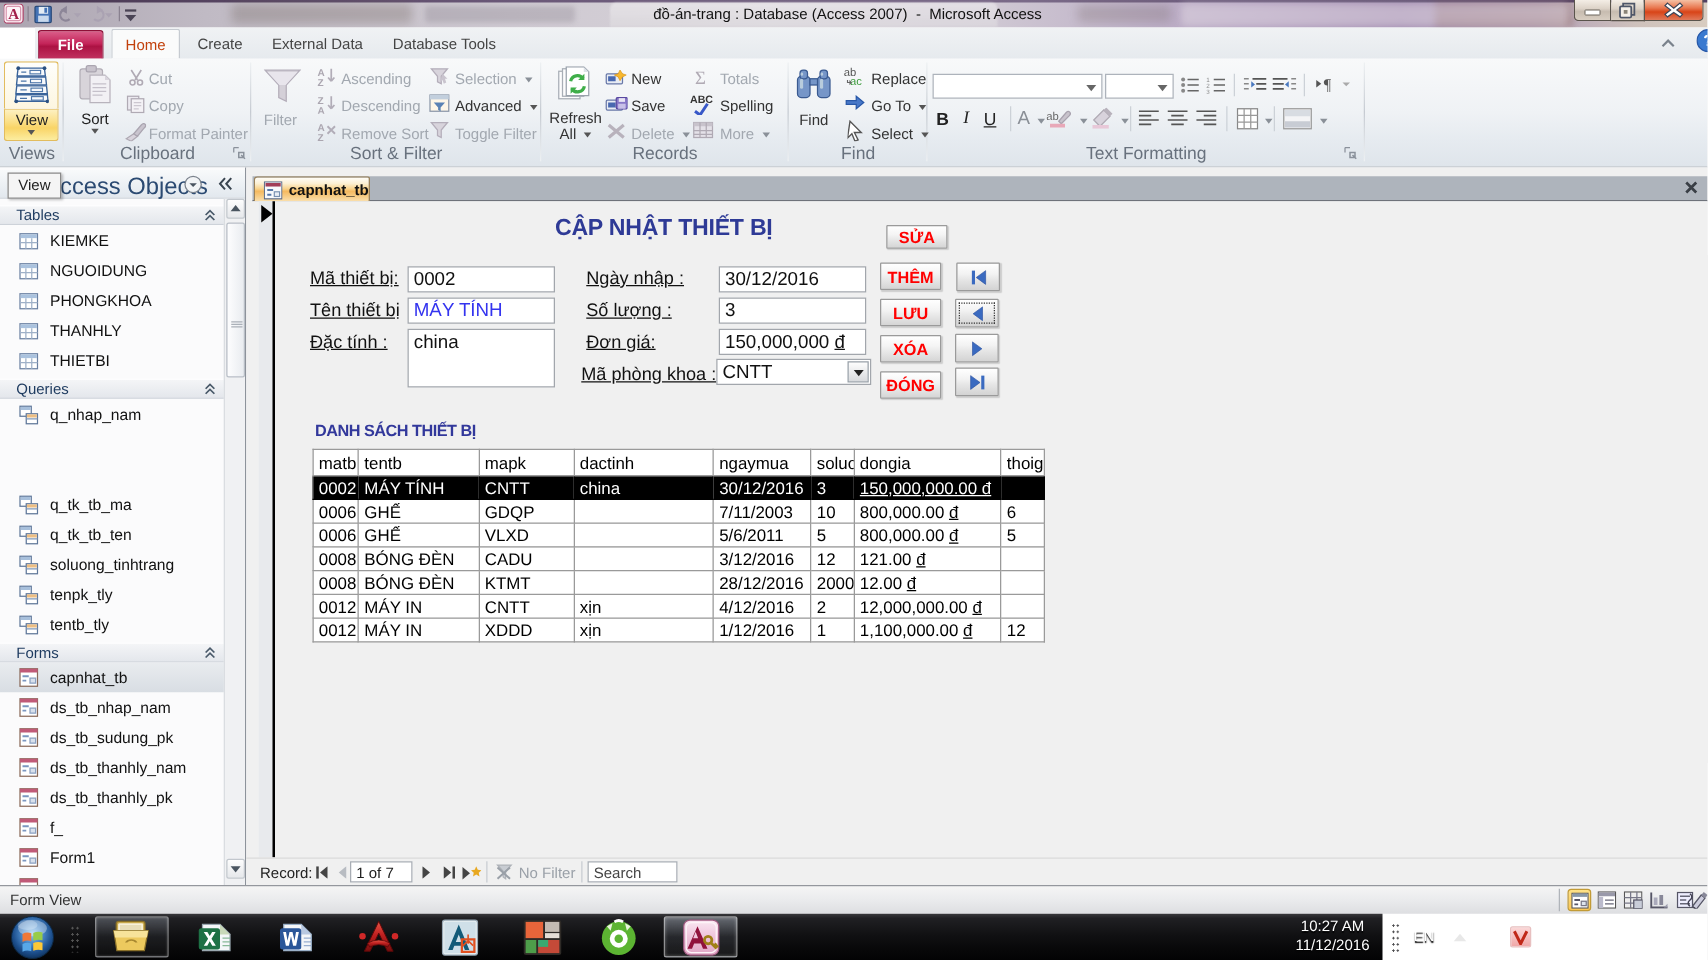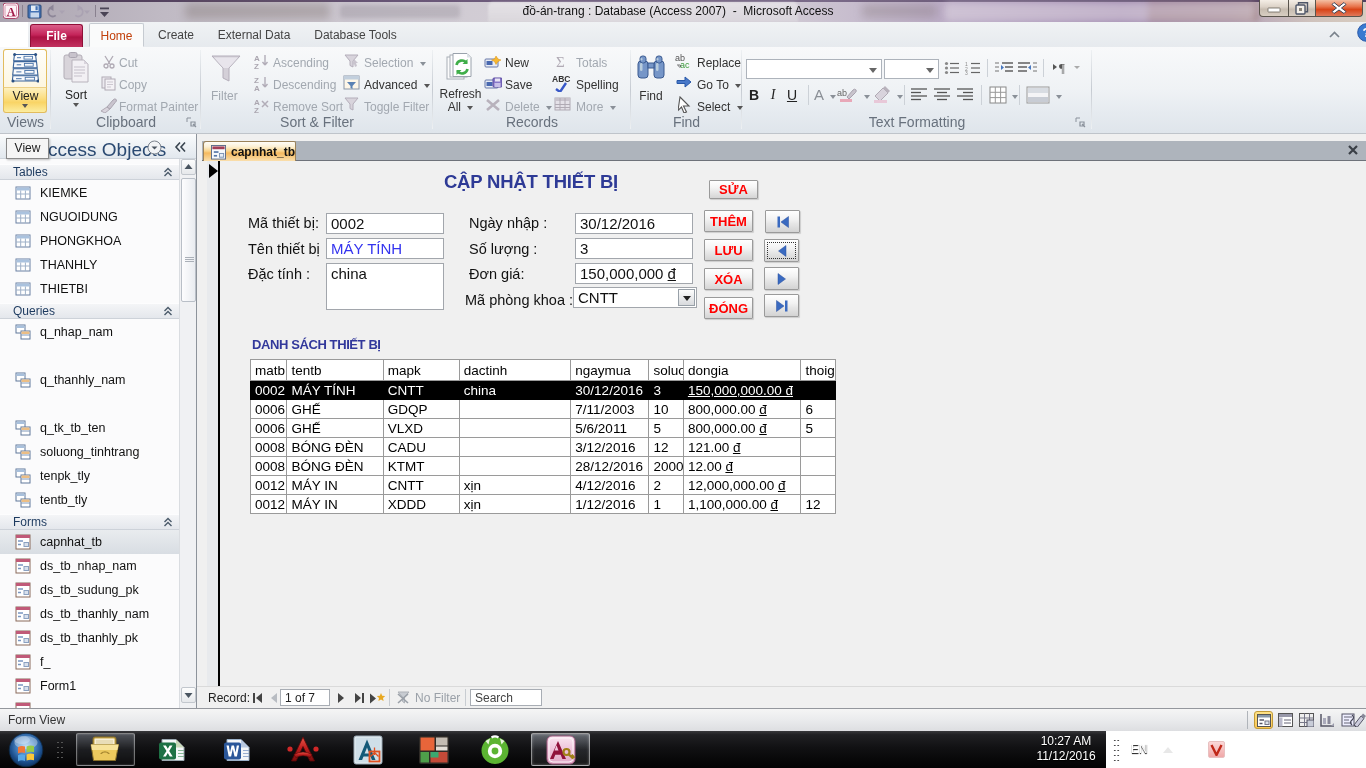--- a/index.html
+++ b/index.html
@@ -75,21 +75,21 @@
 #doctab .txt { position:absolute; left:27px; top:3px; font-size:12px; font-weight:bold; color:#111; }
 #doctab .ic { position:absolute; left:7px; top:3px; }
 #tabclose { position:absolute; right:7px; top:3px; width:12px; height:12px;}
 
 #formbody { position:absolute; left:5px; top:27px; width:1164px; height:525px; background:#f0f0f0; }
 #recsel { position:absolute; left:5px; top:0; width:13px; height:525px; background:#e8eaed; border-right:2px solid #000; }
 #recsel .tri { position:absolute; left:2px; top:3px; width:0; height:0; border-left:9px solid #000; border-top:7px solid transparent; border-bottom:7px solid transparent; }
 
 #formtitle { position:absolute; left:129px; top:10px; width:400px; text-align:center; font-size:18.5px; font-weight:bold; color:#2e3a96; letter-spacing:-0.2px; }
 
-.flabel { position:absolute; font-size:14.5px; color:#111; }
+.flabel { position:absolute; font-size:14.5px; color:#111;text-decoration:underline; }
 .fbox { position:absolute; background:#fff; border:1px solid #a2a6ac; font-size:15px; color:#111; padding:1px 0 0 4px; }
 .btn { position:absolute; background:linear-gradient(#ffffff,#f4f4f4 40%,#e9e9e9 60%,#d5d5d5); border:1px solid #9a9a9a; border-radius:1px; box-shadow:1px 1px 1px rgba(0,0,0,0.15); text-align:center; color:#f00; font-weight:bold; font-size:13px; }
 .navbtn { position:absolute; width:35px; height:23px; background:linear-gradient(#ffffff,#f2f2f2 40%,#e6e6e6 60%,#d3d3d3); border:1px solid #9a9a9a; border-radius:1px; box-shadow:1px 1px 1px rgba(0,0,0,0.15); }
 .navbtn svg { position:absolute; left:50%; top:50%; transform:translate(-50%,-50%); }
 
 #listtitle { position:absolute; left:50px; top:176px; font-size:13px; font-weight:bold; color:#32389b; letter-spacing:-0.4px; }
 
 #dstable { position:absolute; left:48px; top:198px; border-collapse:collapse; table-layout:fixed; width:586px; }
 #dstable td { border:1px solid #9a9a9a; font-size:13.5px; padding:0 0 0 4px; height:19px; white-space:nowrap; overflow:hidden; background:#fff; color:#000;}
 #dstable tr.hdr td { height:21px; }
@@ -633,29 +633,29 @@
   <div class="navitem" style="top:186px;">
       <svg class="ic" width="16" height="16" viewBox="0 0 16 16">
         <rect x="1" y="1" width="9" height="8" fill="#fff" stroke="#60789a"></rect>
         <rect x="1.5" y="1.5" width="8" height="2.5" fill="#a8c0dc"></rect>
         <rect x="6" y="7" width="9" height="8" fill="#fff" stroke="#60789a"></rect>
         <rect x="6.5" y="7.5" width="8" height="2.5" fill="#ecbe84"></rect>
         <line x1="6" y1="11" x2="15" y2="11" stroke="#8098b8"></line>
       </svg>
       <span class="lbl">q_nhap_nam</span>
     </div>
-  <div class="navitem" style="top:234px;">
+  <div class="navitem" style="top:258px;">
       <svg class="ic" width="16" height="16" viewBox="0 0 16 16">
         <rect x="1" y="1" width="9" height="8" fill="#fff" stroke="#60789a"></rect>
         <rect x="1.5" y="1.5" width="8" height="2.5" fill="#a8c0dc"></rect>
         <rect x="6" y="7" width="9" height="8" fill="#fff" stroke="#60789a"></rect>
         <rect x="6.5" y="7.5" width="8" height="2.5" fill="#ecbe84"></rect>
         <line x1="6" y1="11" x2="15" y2="11" stroke="#8098b8"></line>
       </svg>
-      <span class="lbl">q_thanhly_nam</span>
+      <span class="lbl">q_tk_tb_ma</span>
     </div>
   <div class="navitem" style="top:282px;">
       <svg class="ic" width="16" height="16" viewBox="0 0 16 16">
         <rect x="1" y="1" width="9" height="8" fill="#fff" stroke="#60789a"></rect>
         <rect x="1.5" y="1.5" width="8" height="2.5" fill="#a8c0dc"></rect>
         <rect x="6" y="7" width="9" height="8" fill="#fff" stroke="#60789a"></rect>
         <rect x="6.5" y="7.5" width="8" height="2.5" fill="#ecbe84"></rect>
         <line x1="6" y1="11" x2="15" y2="11" stroke="#8098b8"></line>
       </svg>
       <span class="lbl">q_tk_tb_ten</span>

